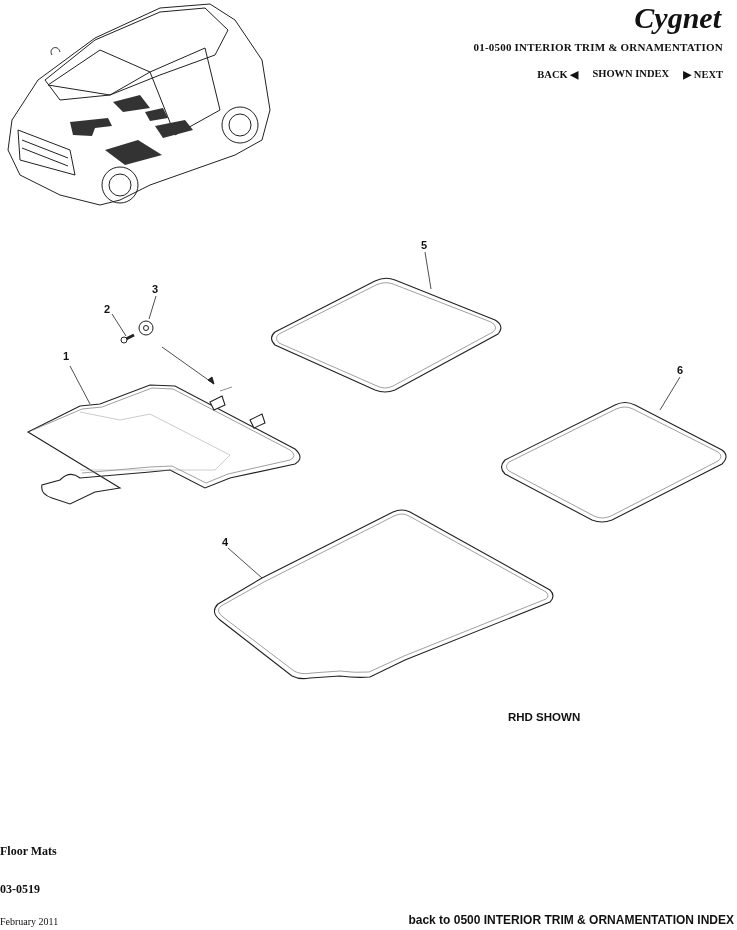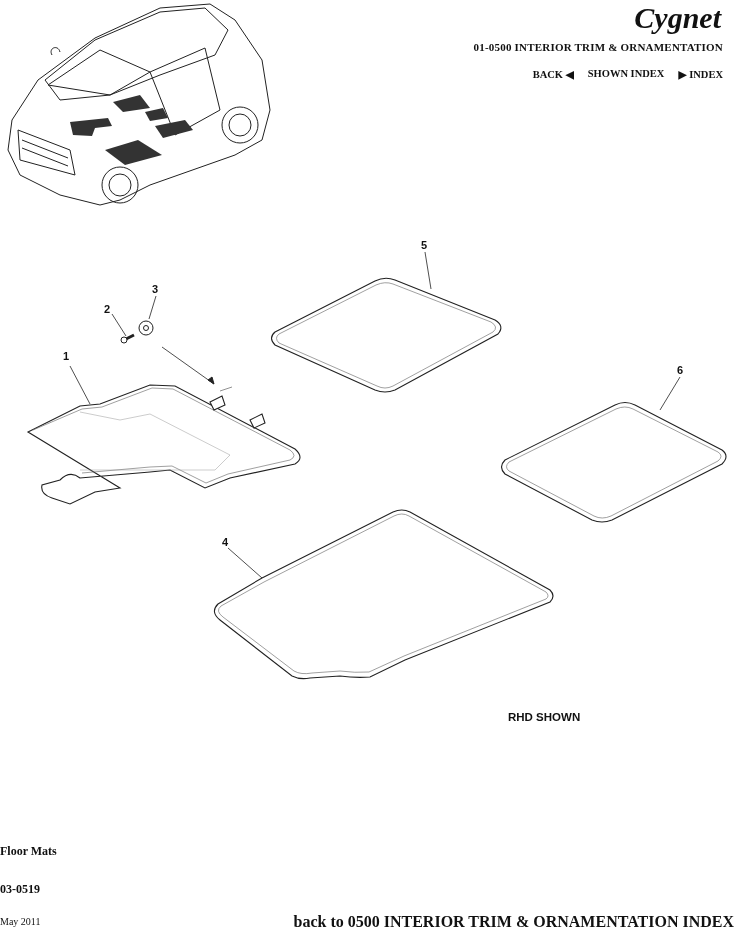--- a/index.html
+++ b/index.html
@@ -12,35 +12,35 @@
   .nav { position:absolute; right:14px; top:68px; font-family:"Liberation Serif", serif;
          font-weight:bold; font-size:10.5px; display:flex; gap:14px; white-space:nowrap; }
   .nav span { cursor:pointer; }
   .car { position:absolute; left:0; top:0; width:275px; height:210px; }
   .diagram { position:absolute; left:0; top:220px; width:737px; height:520px; }
   .callout { position:absolute; font-weight:bold; font-size:11px; }
   .rhd { position:absolute; left:508px; top:711px; font-weight:bold; font-size:11.5px; }
   .foot-code { position:absolute; left:0; top:882px; font-family:"Liberation Serif", serif; font-weight:bold; font-size:12px; }
   .foot-name { position:absolute; left:0; top:844px; font-family:"Liberation Serif", serif; font-weight:bold; font-size:12px; }
   .foot-date { position:absolute; left:0; top:916px; font-family:"Liberation Serif", serif; font-size:10px; }
-  .foot-link { position:absolute; right:3px; top:913px; font-family:Liberation Serif, serif; font-weight:bold; font-size:16px; cursor:pointer; white-space:nowrap;margin-left:44px; }
+  .foot-link { position:absolute; right:3px; top:913px; font-family:Liberation Sans, sans-serif; font-weight:bold; font-size:12px; cursor:pointer; white-space:nowrap;margin-left:44px; }
 </style>
 </head>
 <body>
 
 <svg class="logo" viewBox="0 0 160 34">
   <text x="158" y="26" text-anchor="end" font-family="Liberation Serif, serif" font-style="italic" font-weight="bold" font-size="30" fill="#111">Cygnet</text>
 </svg>
 
 <div class="section-title">01-0500 INTERIOR TRIM &amp; ORNAMENTATION</div>
 
 <div class="nav">
   <span>BACK ◀</span>
   <span>SHOWN INDEX</span>
-  <span>▶ INDEX</span>
+  <span>▶ NEXT</span>
 </div>
 
 <svg class="car" viewBox="0 0 275 210" fill="none" stroke="#222" stroke-width="1">
   <path d="M12,120 L38,80 L95,38 L160,8 L210,4 L235,20 L262,60 L270,110 L262,140 L235,155 L150,185 L120,200 L100,205 L60,195 L20,175 L8,150 Z" fill="#fff"></path>
   <path d="M45,80 L95,40 L160,12 L205,8 L228,30 L215,55 L160,75 L110,95 L60,100 Z"></path>
   <path d="M48,85 L100,50 L150,72 L110,95 Z"></path>
   <path d="M150,72 L205,48 L220,110 L175,135 Z"></path>
   <path d="M18,130 L70,150 L75,175 L20,160 Z"></path>
   <line x1="22" y1="140" x2="68" y2="158"></line>
     <line x1="22" y1="148" x2="68" y2="166"></line>
@@ -107,14 +107,14 @@
 <div class="callout" style="left:104px;top:303px;">2</div>
 <div class="callout" style="left:152px;top:283px;">3</div>
 <div class="callout" style="left:222px;top:536px;">4</div>
 <div class="callout" style="left:421px;top:239px;">5</div>
 <div class="callout" style="left:677px;top:364px;">6</div>
 
 <div class="rhd">RHD SHOWN</div>
 
 <div class="foot-code">03-0519</div>
 <div class="foot-name">Floor Mats</div>
-<div class="foot-date">May 2011</div>
+<div class="foot-date">February 2011</div>
 <div class="foot-link">back to 0500 INTERIOR TRIM &amp; ORNAMENTATION INDEX</div>
 
 </body></html>

